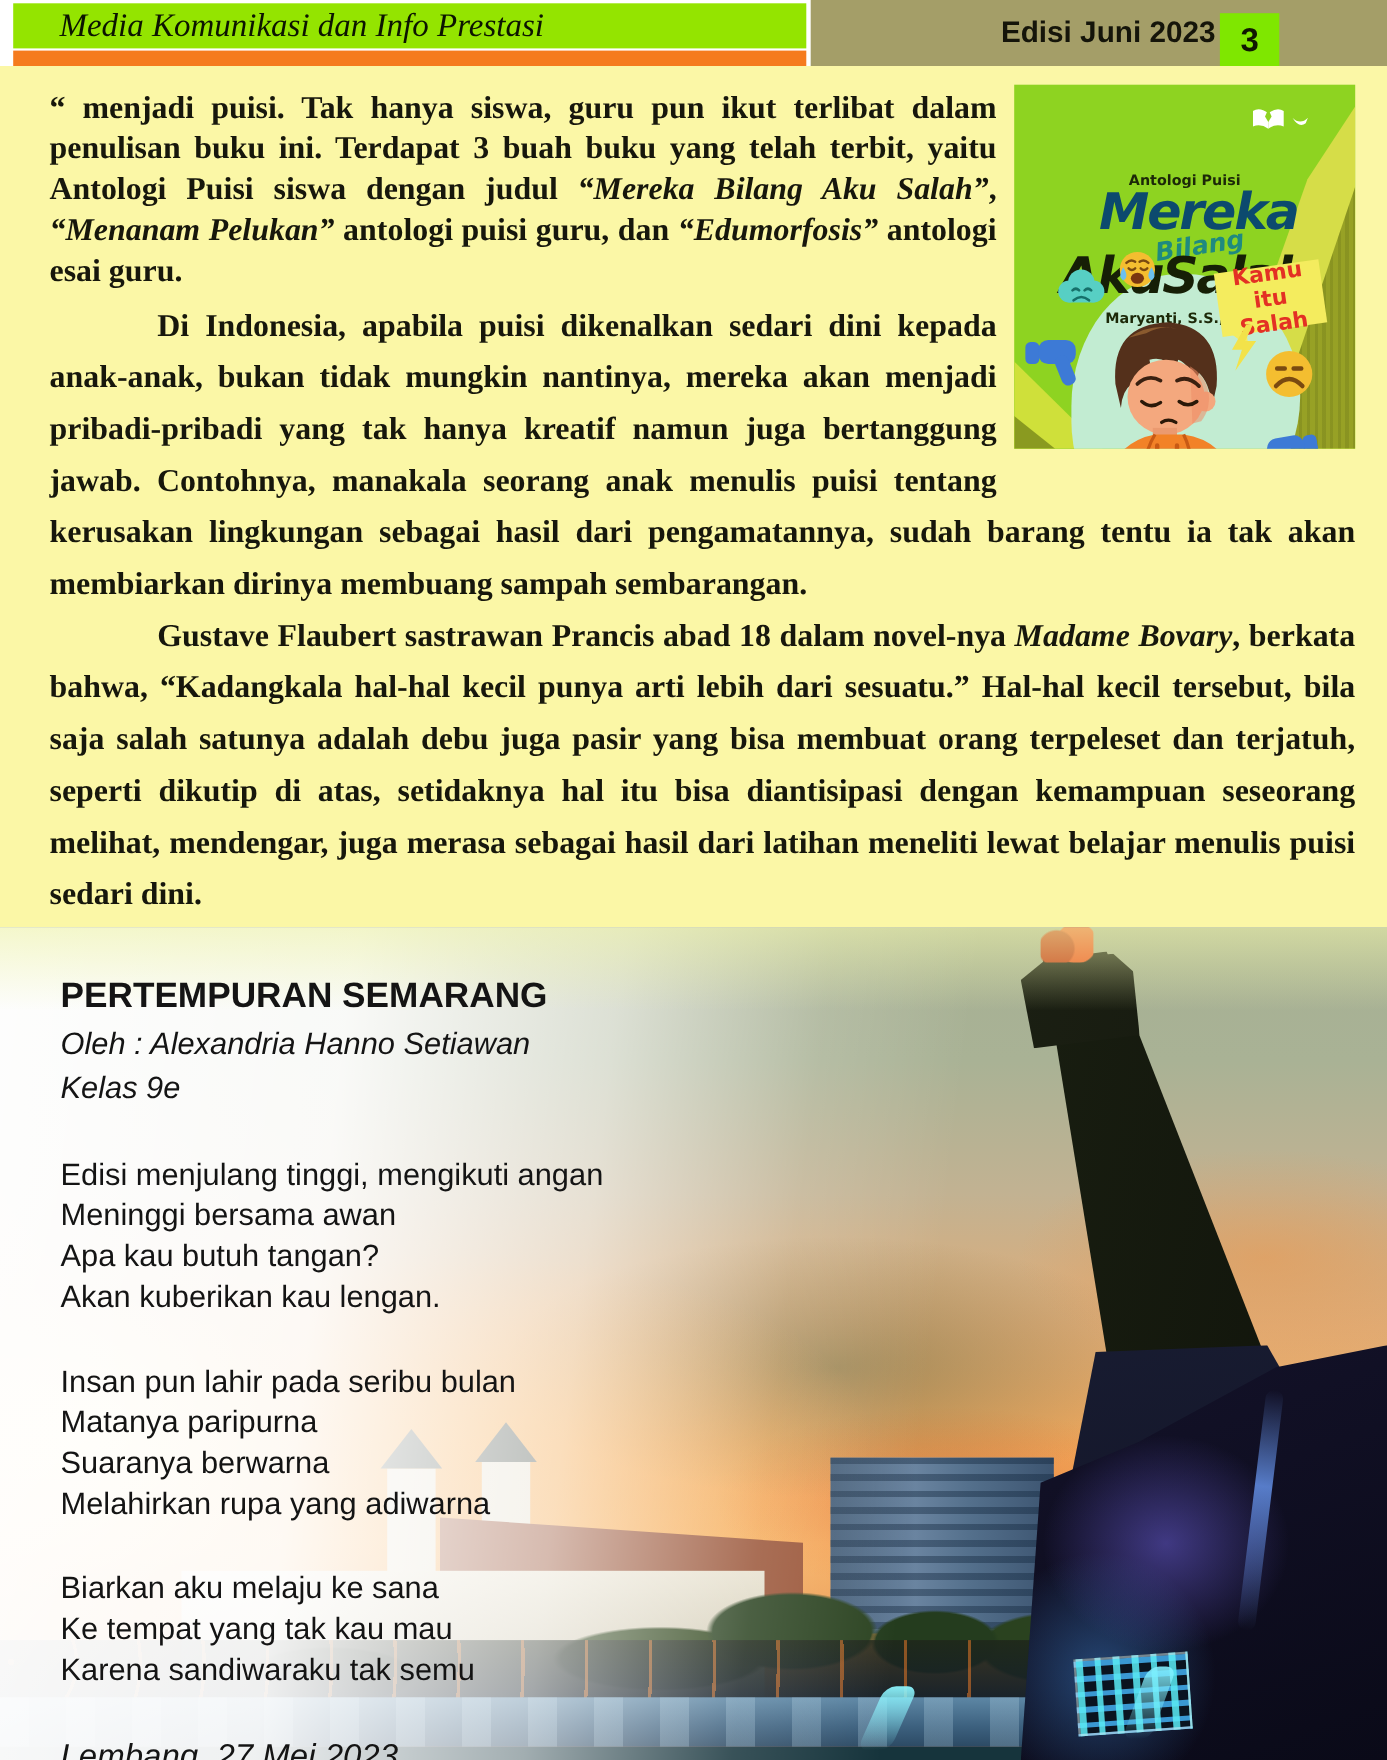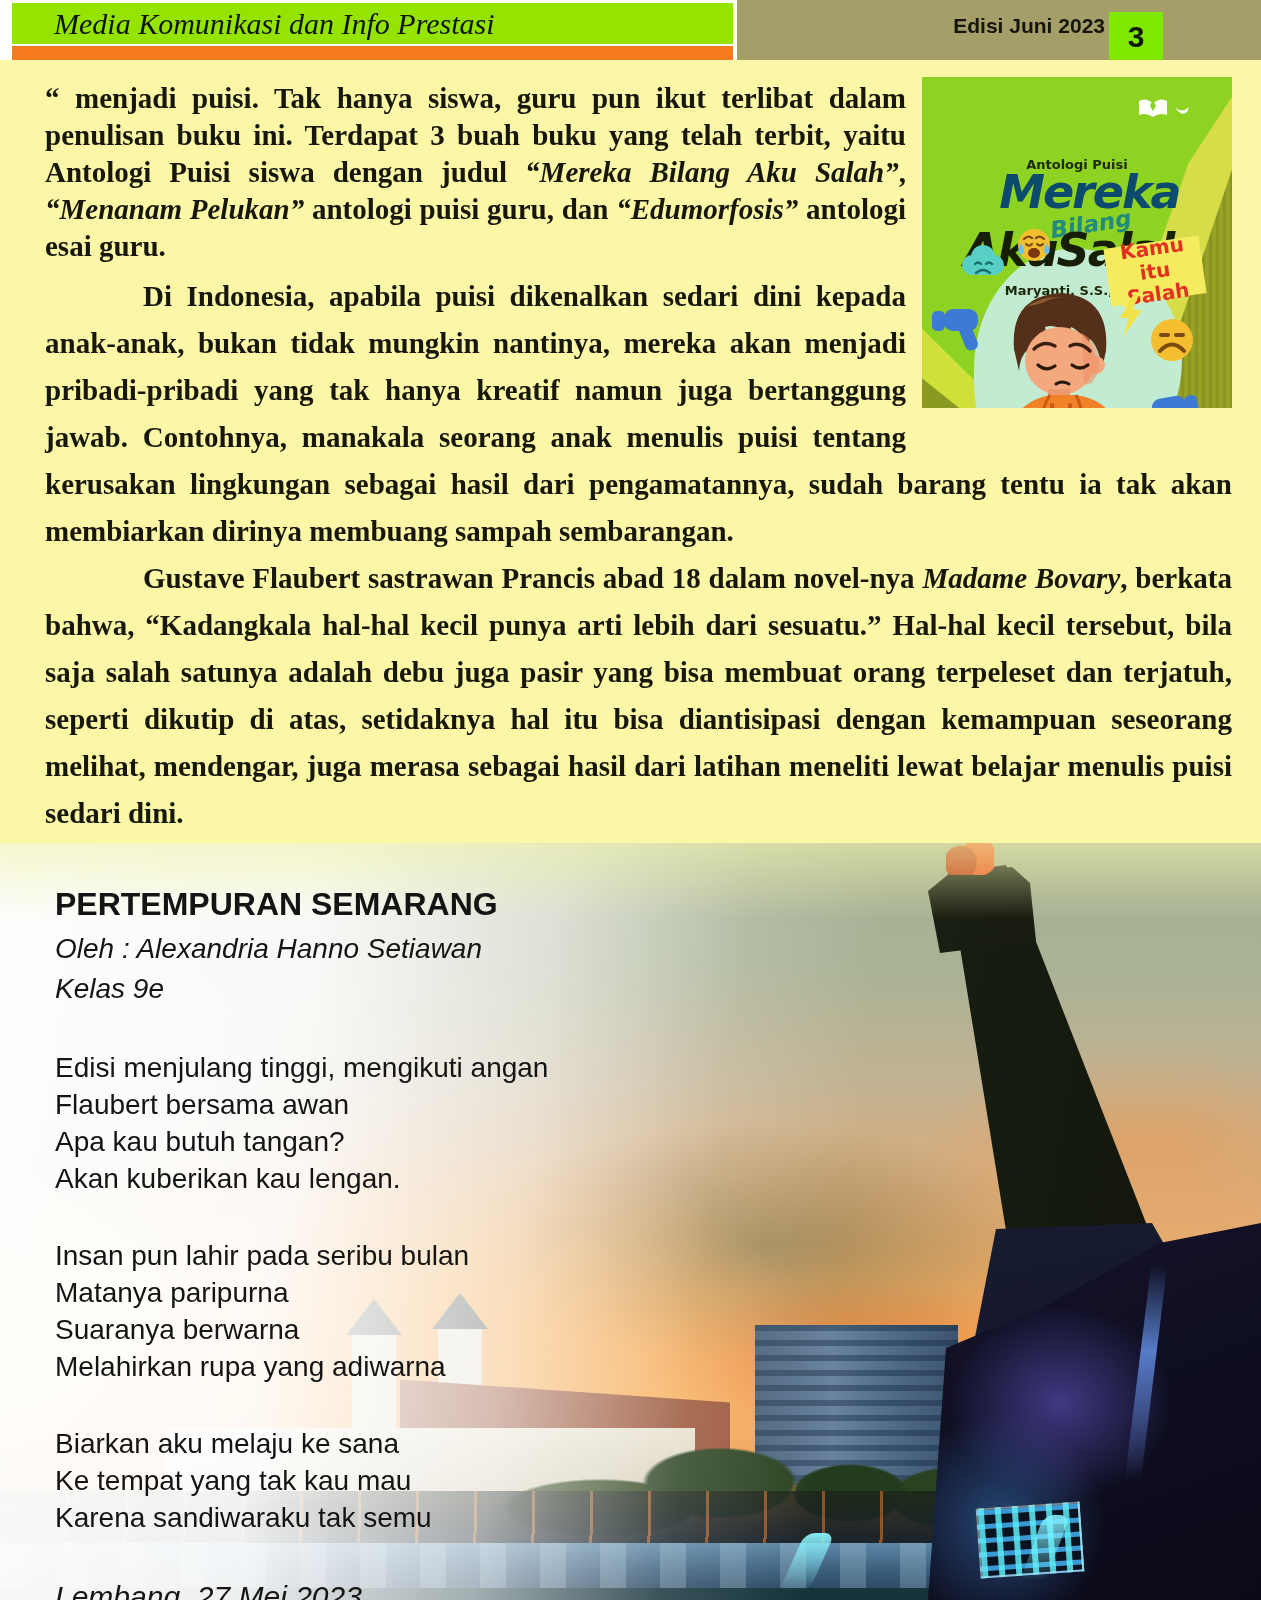--- a/index.html
+++ b/index.html
@@ -9,21 +9,21 @@
   
   .topbar{position:absolute;top:0;left:12px;width:1261px;height:43px;background:#fff;}
   .topbar-left{position:absolute;left:0;top:0;width:723px;height:60px;background:#fff;}
   .green-bar{position:absolute;top:3px;left:0;right:2px;height:41px;background:#94e400;
              display:flex;align-items:center;}
   .green-title{margin-left:42px;font-style:italic;font-size:30px;color:#0c1400;
                font-family:"Liberation Serif",serif;}
   .orange-bar{position:absolute;top:46px;left:0;right:2px;height:14px;background:#f57b1e;}
   .topbar-right{position:absolute;left:725px;top:0;width:536px;height:60px;background:#a49e68;}
   .edition{position:absolute;right:168px;top:14px;font-family:"Liberation Sans",sans-serif;
-           font-weight:bold;font-size:21px;color:#15150a;}
+           font-weight:bold;font-size:27px;color:#15150a;}
   .page-num-box{position:absolute;left:372px;top:12px;width:54px;height:50px;background:#7fe700;
                 display:flex;align-items:center;justify-content:center;
                 font-family:"Liberation Sans",sans-serif;font-weight:bold;font-size:30px;color:#101800;}
 
   
   .article{position:absolute;top:60px;left:0;width:1261px;height:783px;background:#fbf7a6;
            padding:20px 29px 0 45px;box-sizing:border-box;color:#17170c;}
   .article p{margin:0;text-align:justify;font-size:29px;font-weight:bold;}
   .p1{line-height:37px;}
   .p2{line-height:47px;text-indent:98px;margin-top:8px !important;}
@@ -295,21 +295,21 @@
     <div class="ph white-wash"></div>
     <div class="ph top-tint"></div>
 
     <div class="poem">
       <h2 class="poem-title">PERTEMPURAN SEMARANG</h2>
       <div class="poem-by">Oleh : Alexandria Hanno Setiawan</div>
       <div class="poem-class">Kelas 9e</div>
 
       <div class="stanza">
         <div>Edisi menjulang tinggi, mengikuti angan</div>
-        <div>Flaubert bersama awan</div>
+        <div>Meninggi bersama awan</div>
         <div>Apa kau butuh tangan?</div>
         <div>Akan kuberikan kau lengan.</div>
       </div>
 
       <div class="stanza">
         <div>Insan pun lahir pada seribu bulan</div>
         <div>Matanya paripurna</div>
         <div>Suaranya berwarna</div>
         <div>Melahirkan rupa yang adiwarna</div>
       </div>

